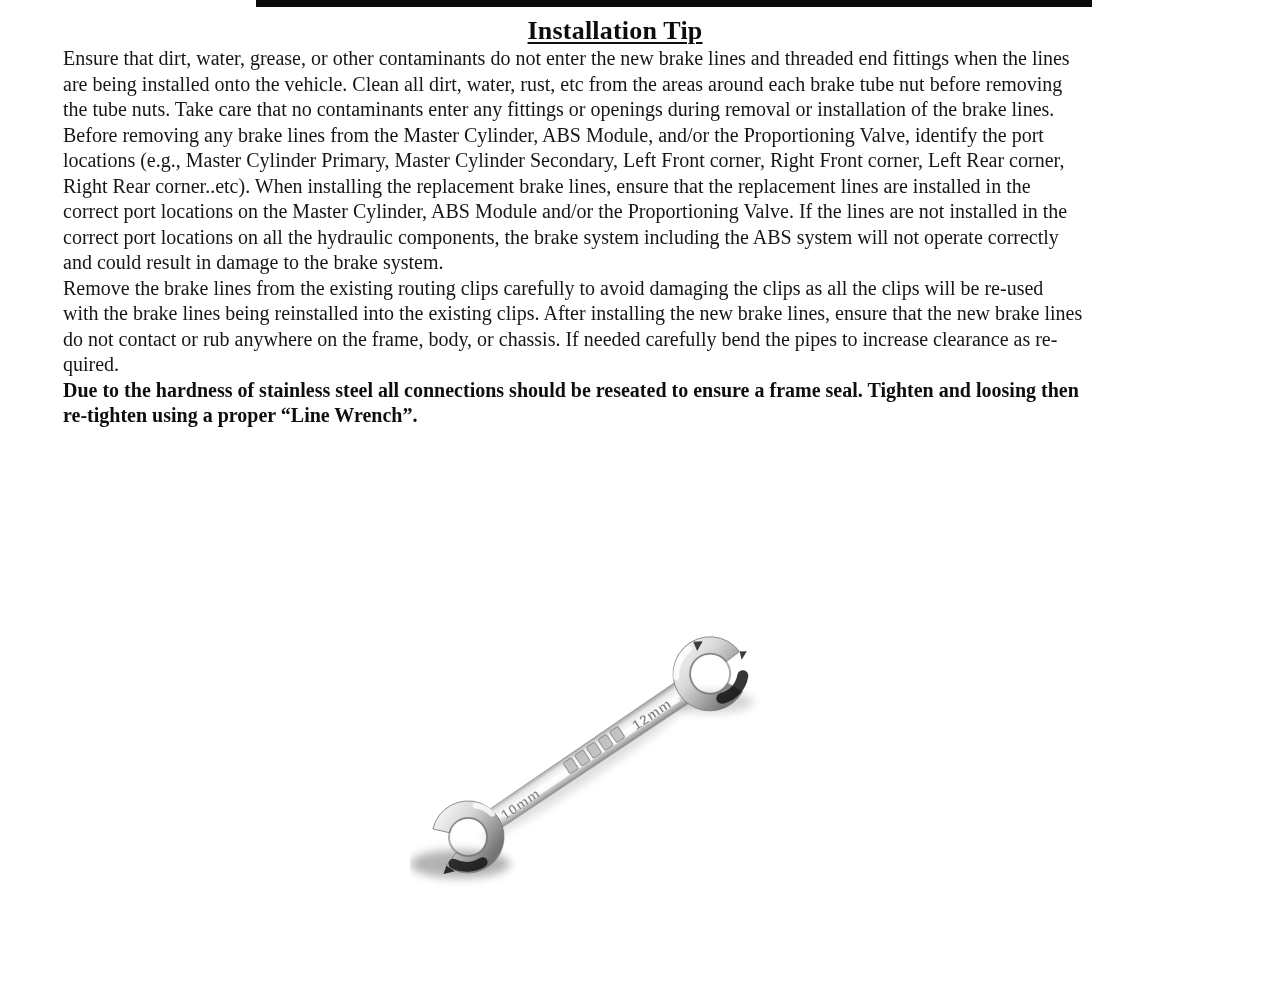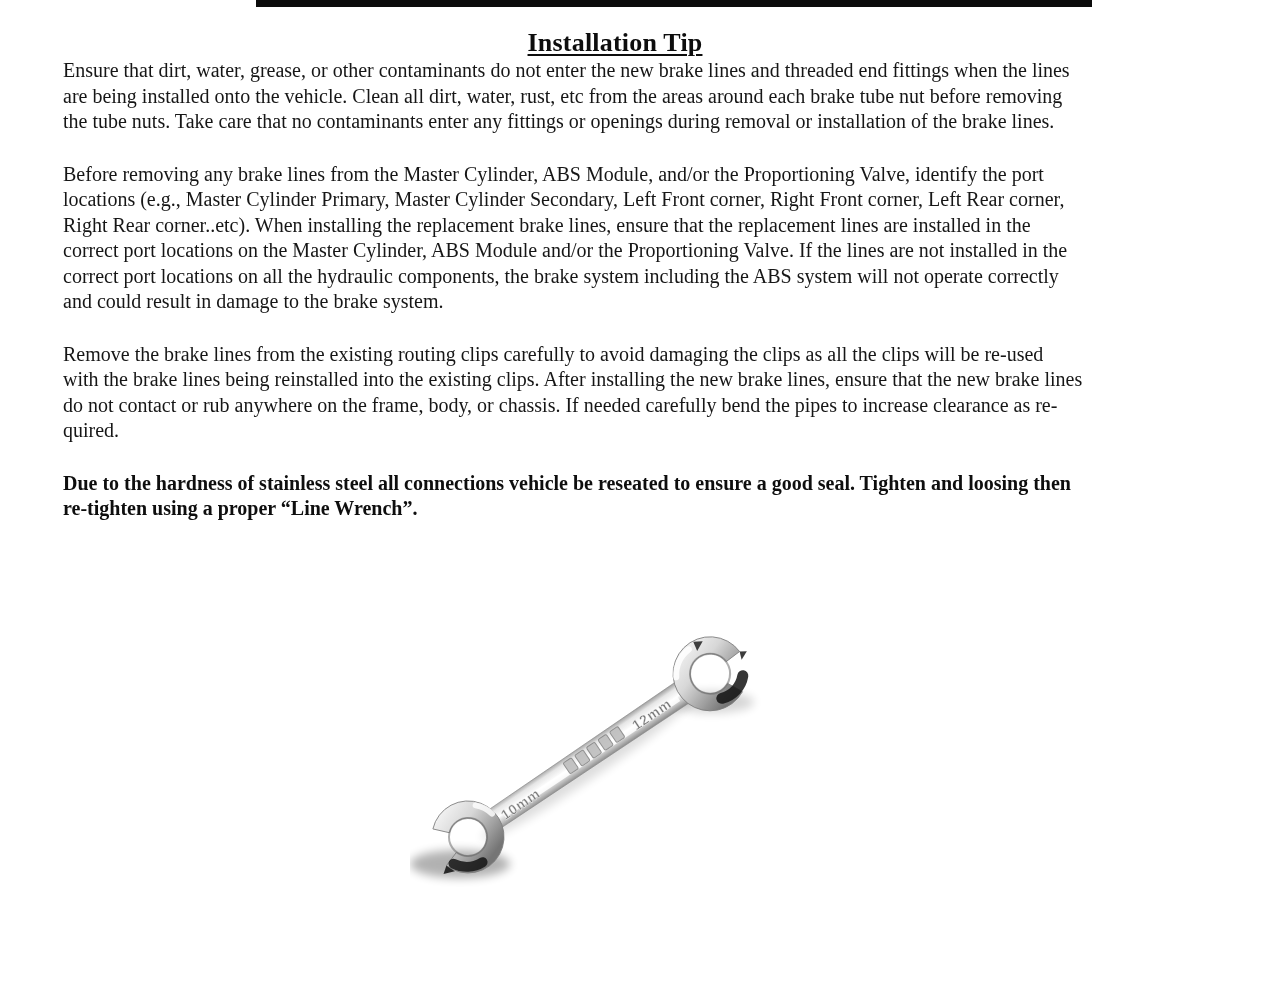--- a/index.html
+++ b/index.html
@@ -11,42 +11,42 @@
     font-family: "Liberation Serif", serif;
     color: #161616;
   }
   .scan-bar {
     position: absolute;
     left: 256px; top: 0;
     width: 836px; height: 7px;
     background: #0b0b0b;
   }
   .title-row {
-    margin: 28px 0 0 63px;
+    margin: 16px 0 0 63px;
     width: 1104px;
     text-align: center;
   }
   .doc-title {
     font-size: 26px;
     font-weight: bold;
     color: #0d0d0d;
     text-decoration: underline;
     text-decoration-thickness: 2px;
     text-underline-offset: 3px;
     letter-spacing: 0.2px;
   }
   .content { margin-left: 63px; margin-right: 10px; }
   .para {
     font-size: 20px;
     line-height: 25.5px;
     white-space: pre;
     margin: 0;
   }
   .para.first { }
-  .para.next  { margin-top: 27px; }
+  .para.next  { }
   .para.bold  { font-weight: bold; color: #0e0e0e; }
   .wrench-wrap {
     position: absolute;
     left: 410px; top: 610px;
     width: 360px; height: 280px;
   }
   .wrench-wrap svg { display: block; width: 100%; height: 100%; }
 </style>
 </head>
 <body>
@@ -64,21 +64,21 @@
   <p class="para next">Before removing any brake lines from the Master Cylinder, ABS Module, and/or the Proportioning Valve, identify the port
 locations (e.g., Master Cylinder Primary, Master Cylinder Secondary, Left Front corner, Right Front corner, Left Rear corner,
 Right Rear corner..etc). When installing the replacement brake lines, ensure that the replacement lines are installed in the
 correct port locations on the Master Cylinder, ABS Module and/or the Proportioning Valve. If the lines are not installed in the
 correct port locations on all the hydraulic components, the brake system including the ABS system will not operate correctly
 and could result in damage to the brake system.</p>
   <p class="para next">Remove the brake lines from the existing routing clips carefully to avoid damaging the clips as all the clips will be re-used
 with the brake lines being reinstalled into the existing clips. After installing the new brake lines, ensure that the new brake lines
 do not contact or rub anywhere on the frame, body, or chassis. If needed carefully bend the pipes to increase clearance as re-
 quired.</p>
-  <p class="para next bold">Due to the hardness of stainless steel all connections vehicle be reseated to ensure a good seal. Tighten and loosing then
+  <p class="para next bold">Due to the hardness of stainless steel all connections should be reseated to ensure a frame seal. Tighten and loosing then
 re-tighten using a proper “Line Wrench”.</p>
 </div>
 
 <div class="wrench-wrap">
   <svg viewBox="0 0 360 280" xmlns="http://www.w3.org/2000/svg">
     <defs>
       <filter id="blur1" x="-80%" y="-80%" width="260%" height="260%">
         <feGaussianBlur stdDeviation="5"></feGaussianBlur>
       </filter>
       <linearGradient id="metalShaft" x1="0" y1="0" x2="0" y2="1">

